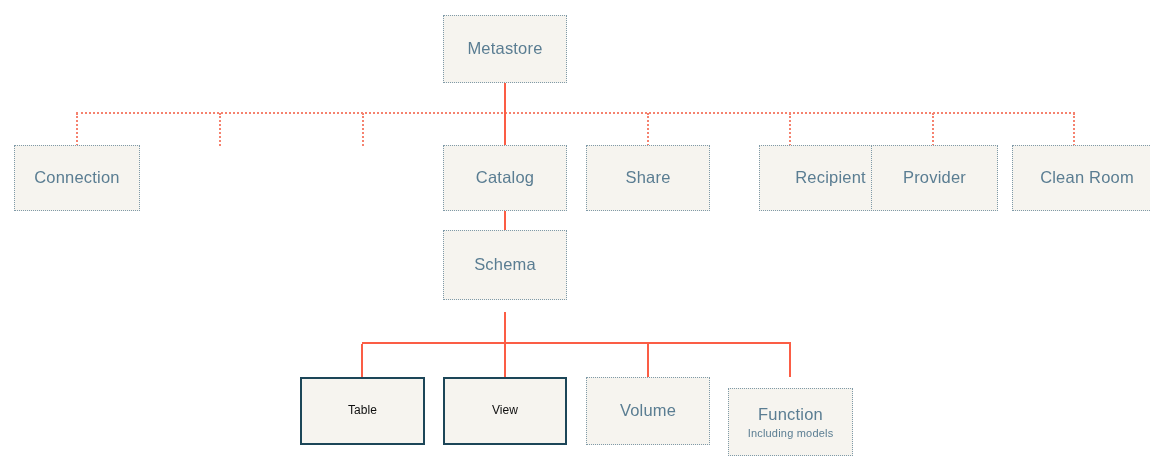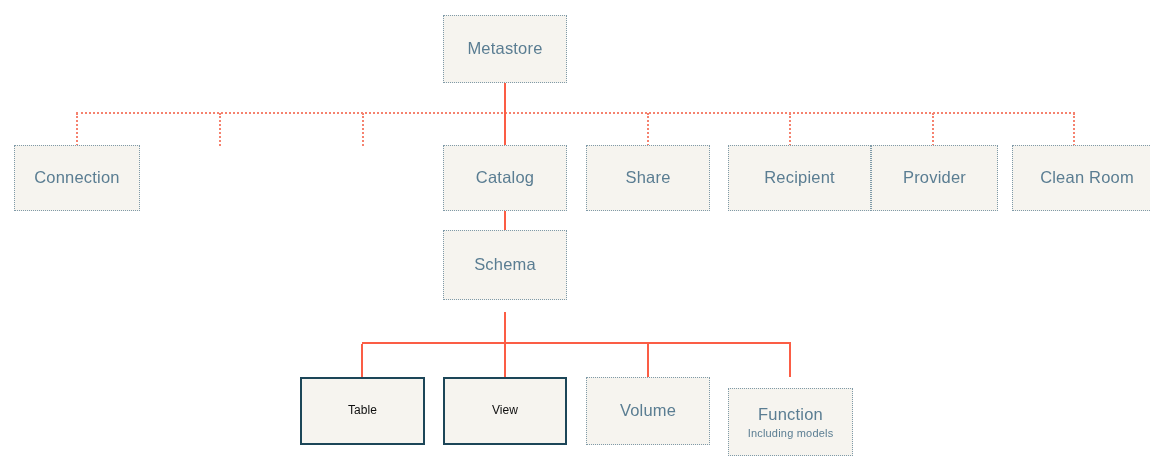--- a/index.html
+++ b/index.html
@@ -73,21 +73,21 @@
 
   <div class="node" style="left:14px;top:145px;width:126px;height:66px">
     <span>Connection</span>
   </div>
   <div class="node" style="left:443px;top:145px;width:124px;height:66px">
     <span>Catalog</span>
   </div>
   <div class="node" style="left:586px;top:145px;width:124px;height:66px">
     <span>Share</span>
   </div>
-  <div class="node" style="left:728px;top:145px;width:143px;height:66px">
+  <div class="node" style="left:759px;top:145px;width:143px;height:66px">
     <span>Recipient</span>
   </div>
   <div class="node" style="left:871px;top:145px;width:127px;height:66px">
     <span>Provider</span>
   </div>
   <div class="node" style="left:1012px;top:145px;width:150px;height:66px">
     <span>Clean Room</span>
   </div>
 
   <div class="node" style="left:443px;top:230px;width:124px;height:70px">

